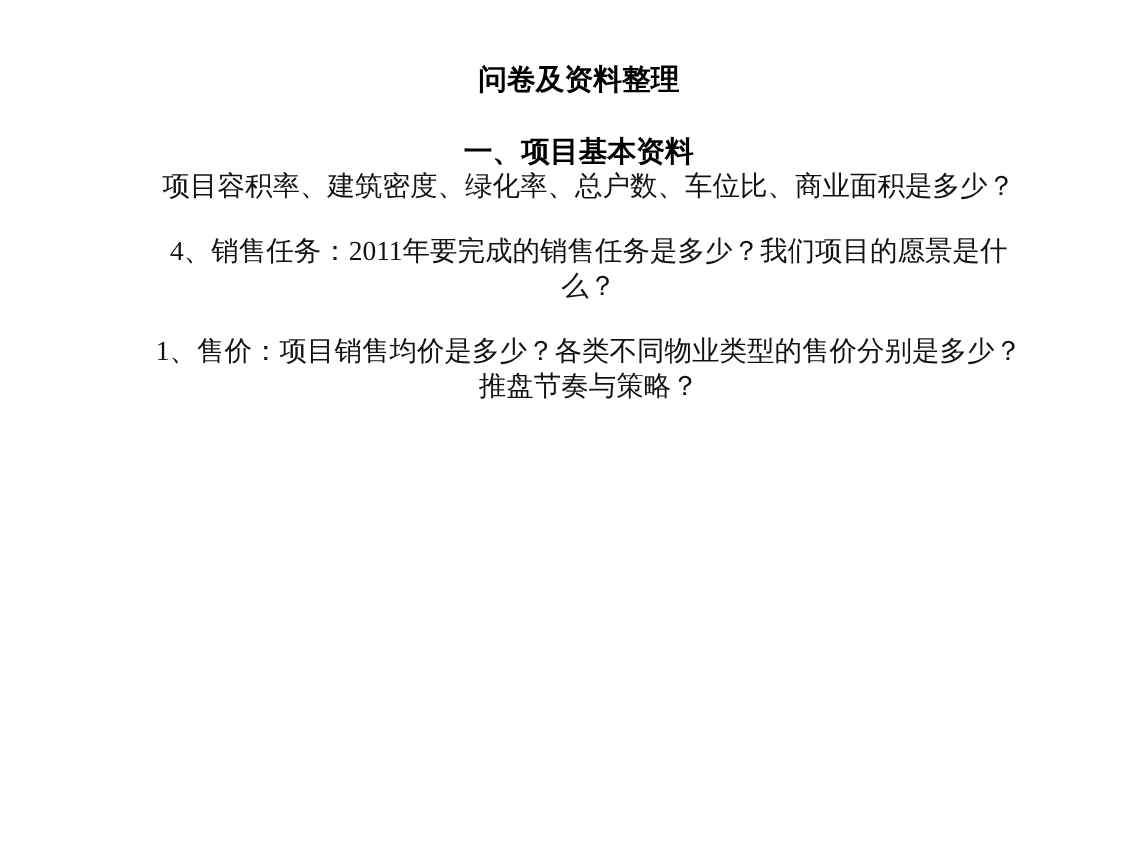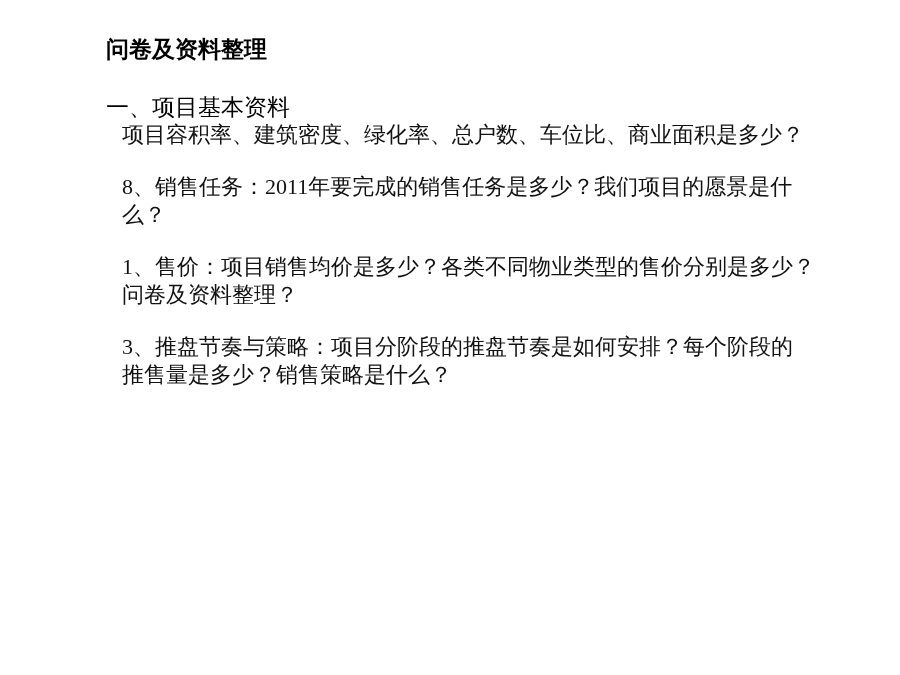--- a/index.html
+++ b/index.html
@@ -7,37 +7,38 @@
     padding: 0;
     background: #ffffff;
   }
   .slide {
     position: relative;
     width: 900px;
     height: 675px;
     background: #ffffff;
     overflow: hidden;
     box-sizing: border-box;
-    padding: 35px 80px 0 106px;
+    padding: 49px 80px 0 106px;
     font-family: "Liberation Serif", serif;
     font-size: 22px;
     line-height: 28px;
     color: #121212;
+    text-align: center;
   }
   .title {
     font-family: "Liberation Sans", sans-serif;
     font-weight: bold;
     font-size: 23px;
     line-height: 28px;
     color: #000000;
     margin: 0 0 30px 0;
   }
   .heading {
     font-family: "Liberation Sans", sans-serif;
-    font-weight: normal;
+    font-weight: bold;
     font-size: 23px;
     line-height: 28px;
     color: #000000;
   }
   .section-basic {
     margin: 0 0 24px 0;
   }
   .line {
     white-space: pre;
     margin-left: 16px;
@@ -67,29 +68,25 @@
   <div class="title">问卷及资料整理</div>
 
   <div class="section section-basic">
     <div class="heading">一、项目基本资料</div>
     <div class="line">项目容积率、建筑密度、绿化率、总户数、车位比、商业面积是多少？</div>
   </div>
 
   <div class="section section-marketing">
 
     <div class="item item-first">
-      <div class="line">8、销售任务：2011年要完成的销售任务是多少？我们项目的愿景是什</div>
+      <div class="line">4、销售任务：2011年要完成的销售任务是多少？我们项目的愿景是什</div>
       <div class="line">么？</div>
     </div>
 
     <div class="item">
       <div class="line">1、售价：项目销售均价是多少？各类不同物业类型的售价分别是多少？</div>
-      <div class="line">问卷及资料整理？</div>
+      <div class="line">推盘节奏与策略？</div>
     </div>
 
-    <div class="item">
-      <div class="line">3、推盘节奏与策略：项目分阶段的推盘节奏是如何安排？每个阶段的</div>
-      <div class="line">推售量是多少？销售策略是什么？</div>
-    </div>
 
   </div>
 
 </div>
 
 </body></html>

